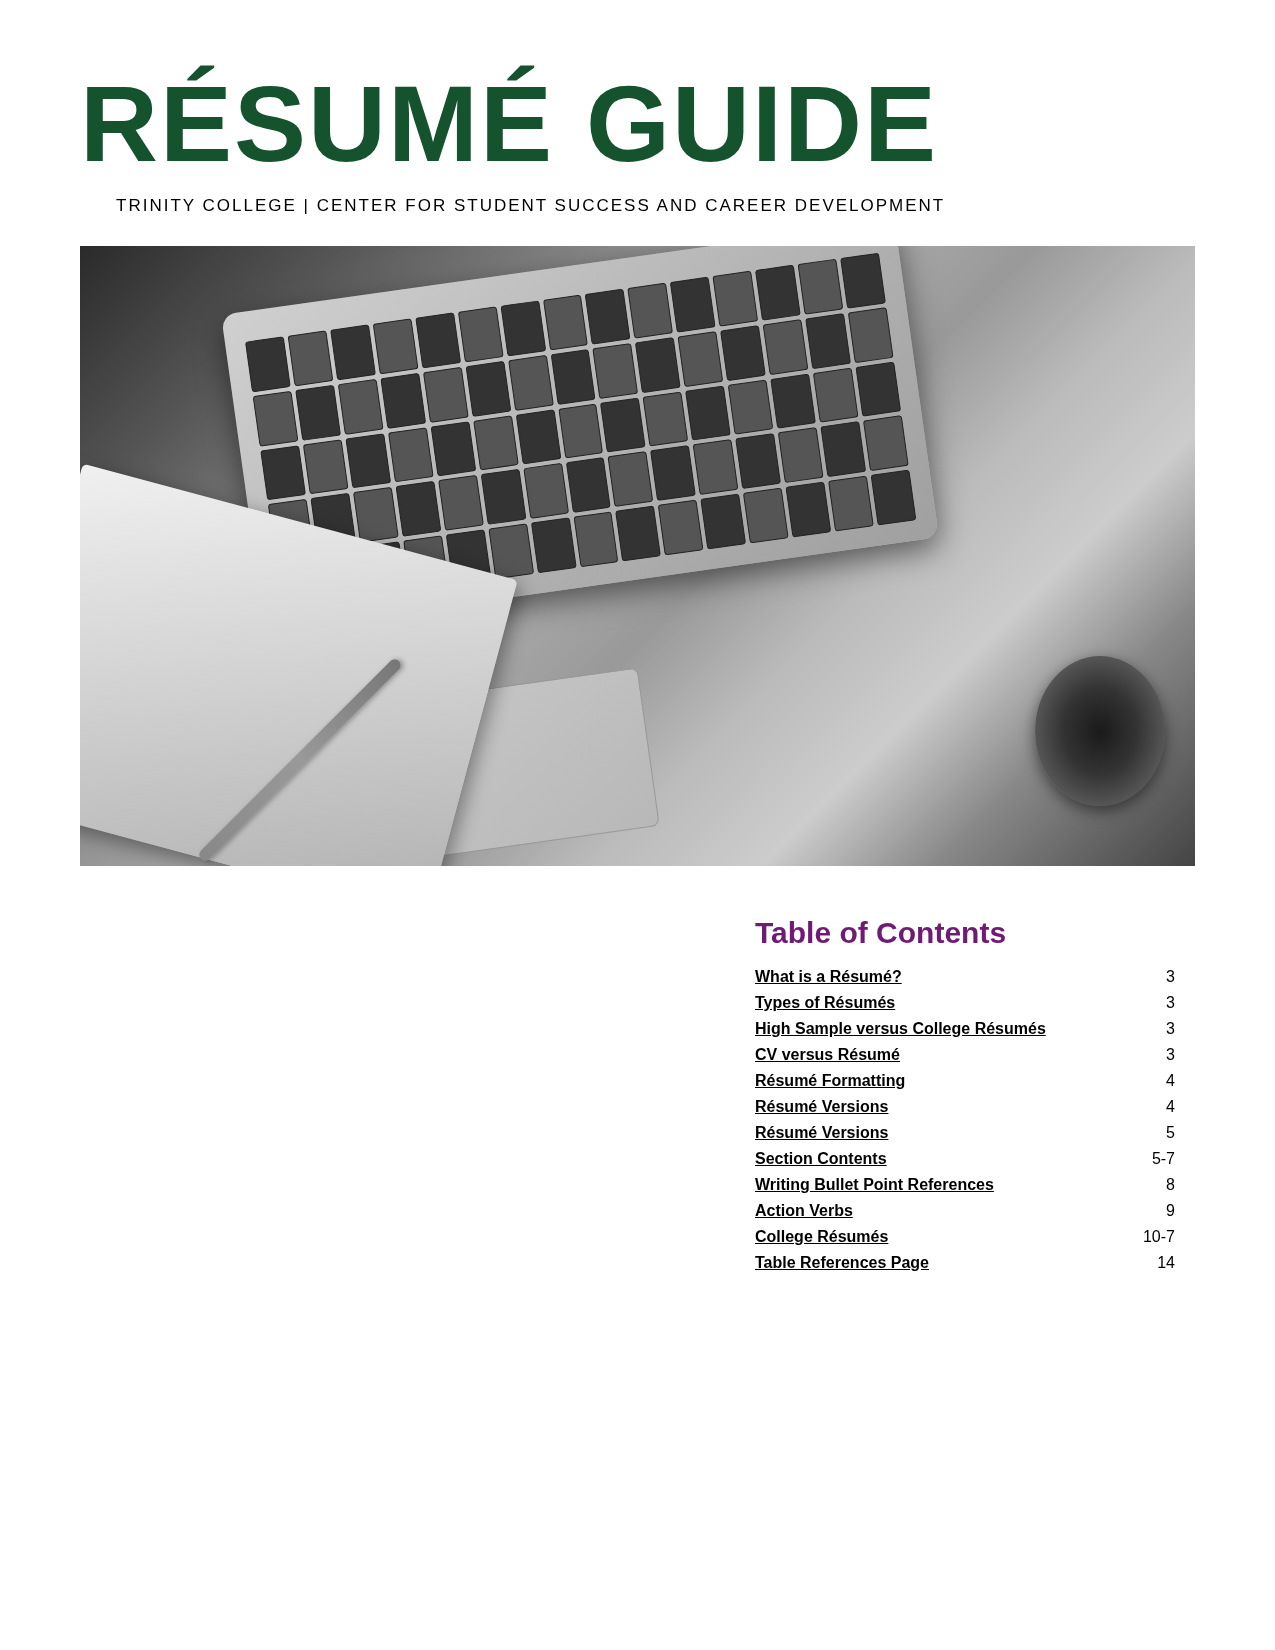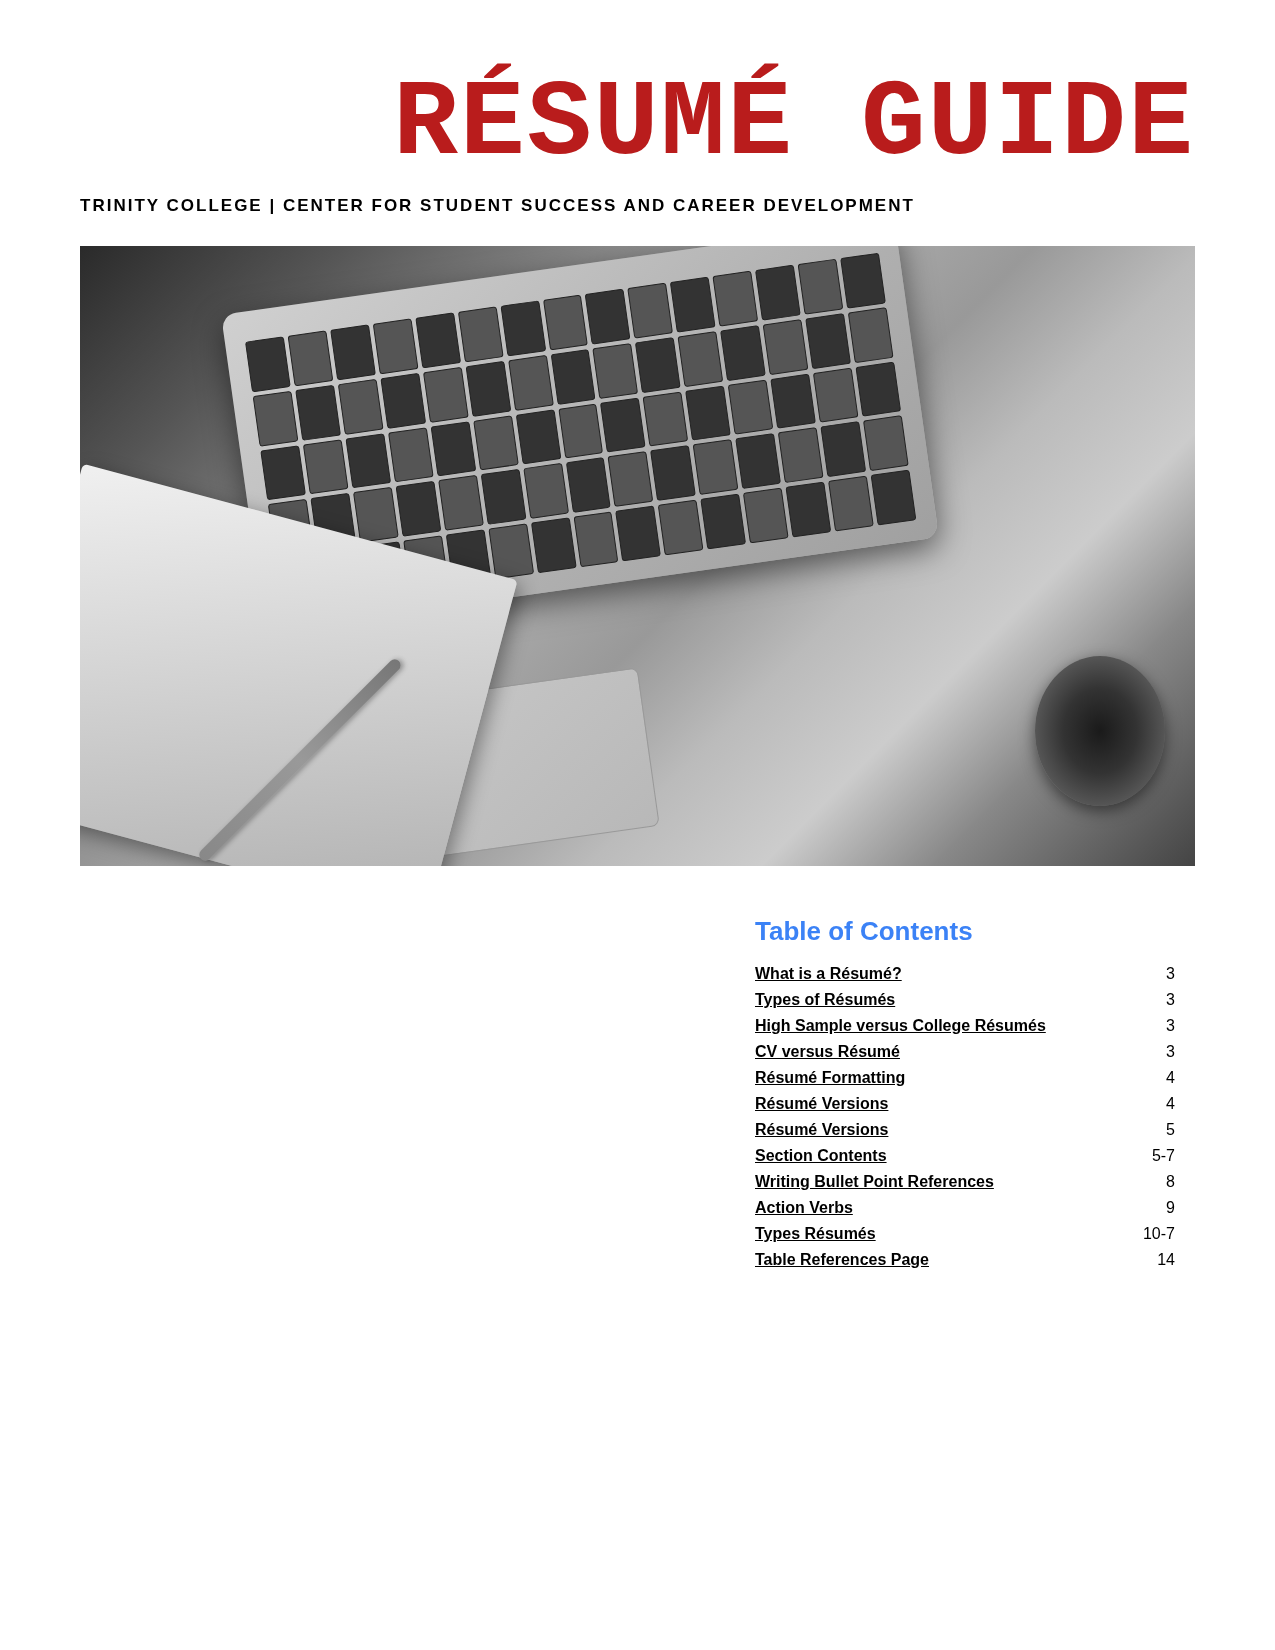--- a/index.html
+++ b/index.html
@@ -21,33 +21,33 @@
       min-height: 1650px;
       background: #ffffff;
       padding: 70px 80px 60px 80px;
     }
 
     .main-title {
       font-size: 108px;
       font-weight: 900;
       letter-spacing: 2px;
       line-height: 1.0;
-      color: #b91c1c;
+      color: #14532d;
       margin-bottom: 18px;
-      font-family: Liberation Mono, monospace;
-      text-align: right;
+      font-family: Liberation Sans, sans-serif;
     }
 
     .subtitle {
       font-size: 17px;
-      font-weight: 700;
+      font-weight: 400;
       letter-spacing: 2px;
       color: #000000;
       margin-bottom: 30px;
       font-family: 'Arial', sans-serif;
+      margin-left: 36px;
     }
 
     .hero-image {
       width: 100%;
       height: 620px;
       background: #888888;
       position: relative;
       overflow: hidden;
       margin-bottom: 50px;
     }
@@ -159,23 +159,23 @@
       display: flex;
       justify-content: flex-end;
       padding-right: 20px;
     }
 
     .toc-container {
       width: 420px;
     }
 
     .toc-title {
-      font-size: 26px;
+      font-size: 30px;
       font-weight: 900;
-      color: #3b82f6;
+      color: #701a75;
       margin-bottom: 18px;
       font-family: 'Arial', sans-serif;
     }
 
     .toc-row {
       display: flex;
       justify-content: space-between;
       align-items: baseline;
       margin-bottom: 6px;
       padding-bottom: 2px;
@@ -345,21 +345,21 @@
           </div>
           <div class="toc-row">
             <span class="toc-link">Writing Bullet Point References</span>
             <span class="toc-page">8</span>
           </div>
           <div class="toc-row">
             <span class="toc-link">Action Verbs</span>
             <span class="toc-page">9</span>
           </div>
           <div class="toc-row">
-            <span class="toc-link">Types Résumés</span>
+            <span class="toc-link">College Résumés</span>
             <span class="toc-page">10-7</span>
           </div>
           <div class="toc-row">
             <span class="toc-link">Table References Page</span>
             <span class="toc-page">14</span>
           </div>
         </div>
 
     </div>
   </div>

